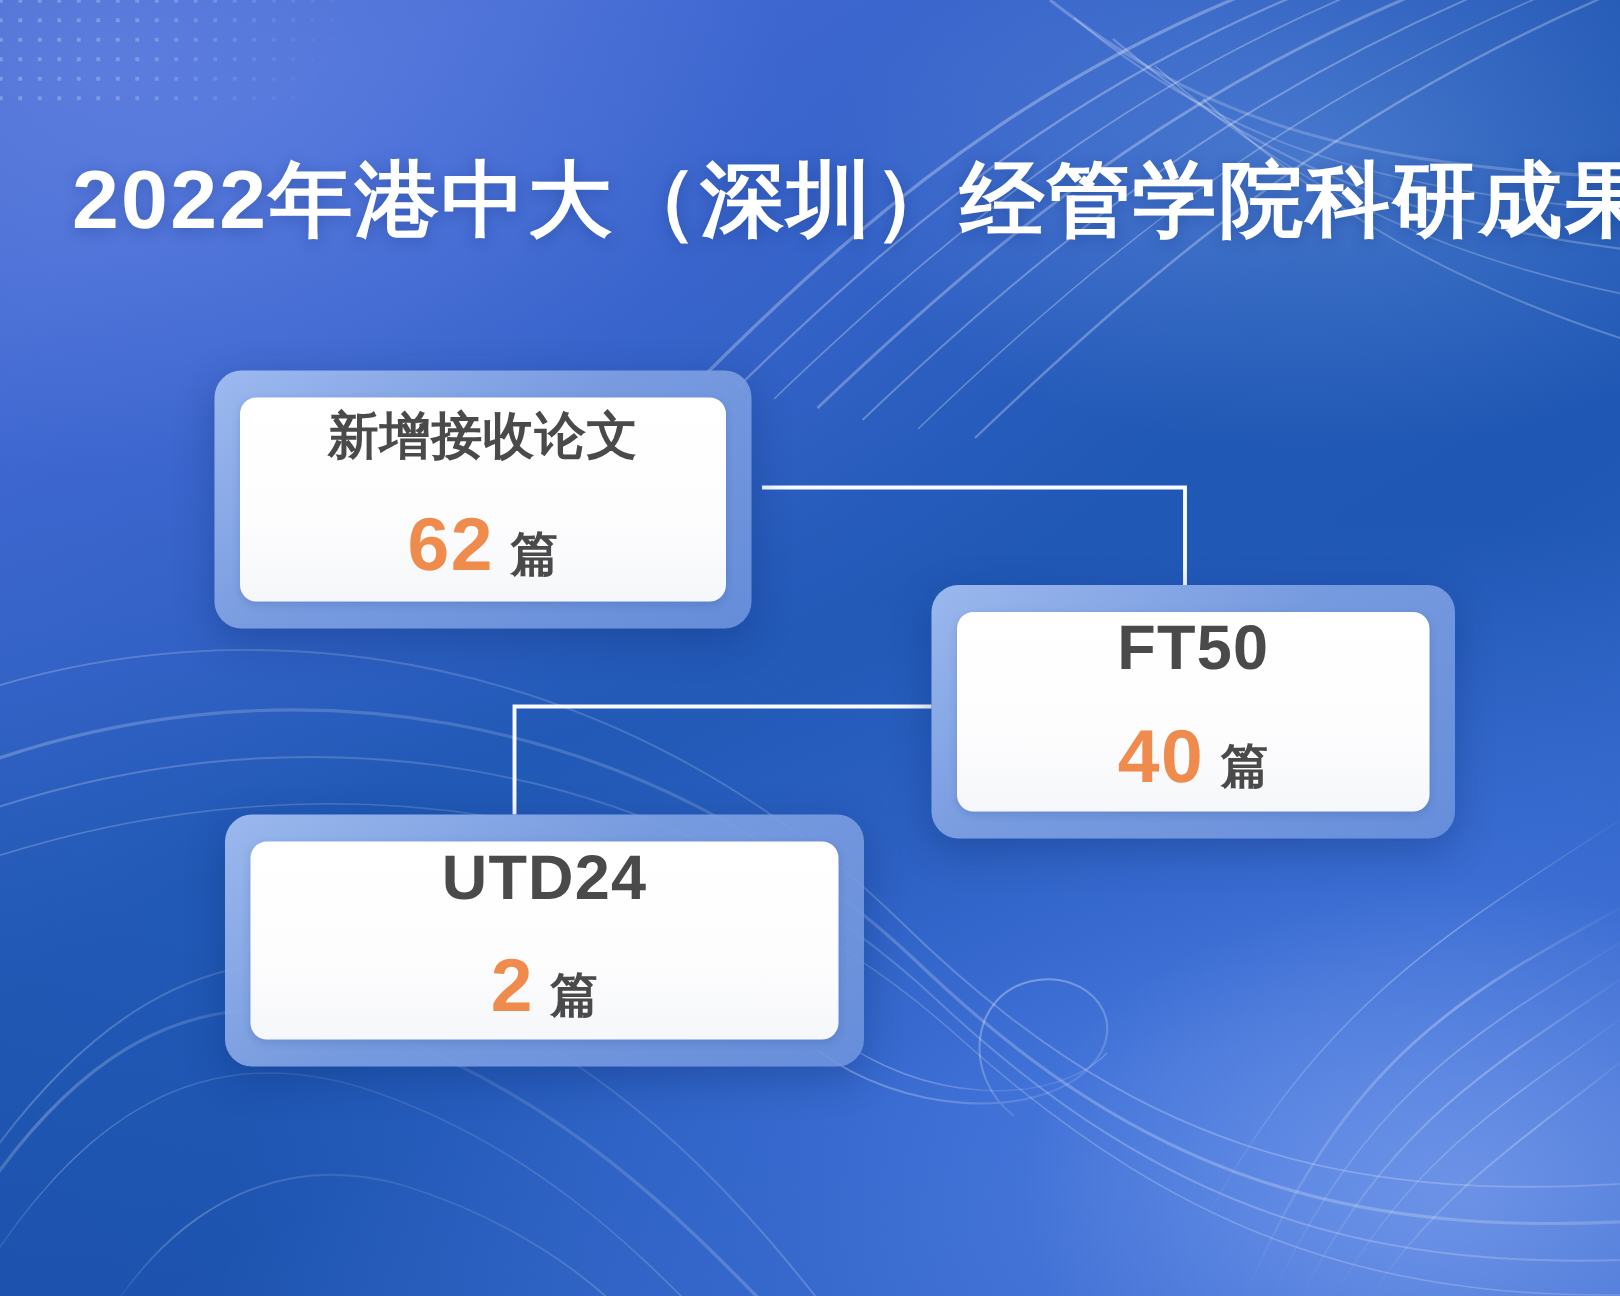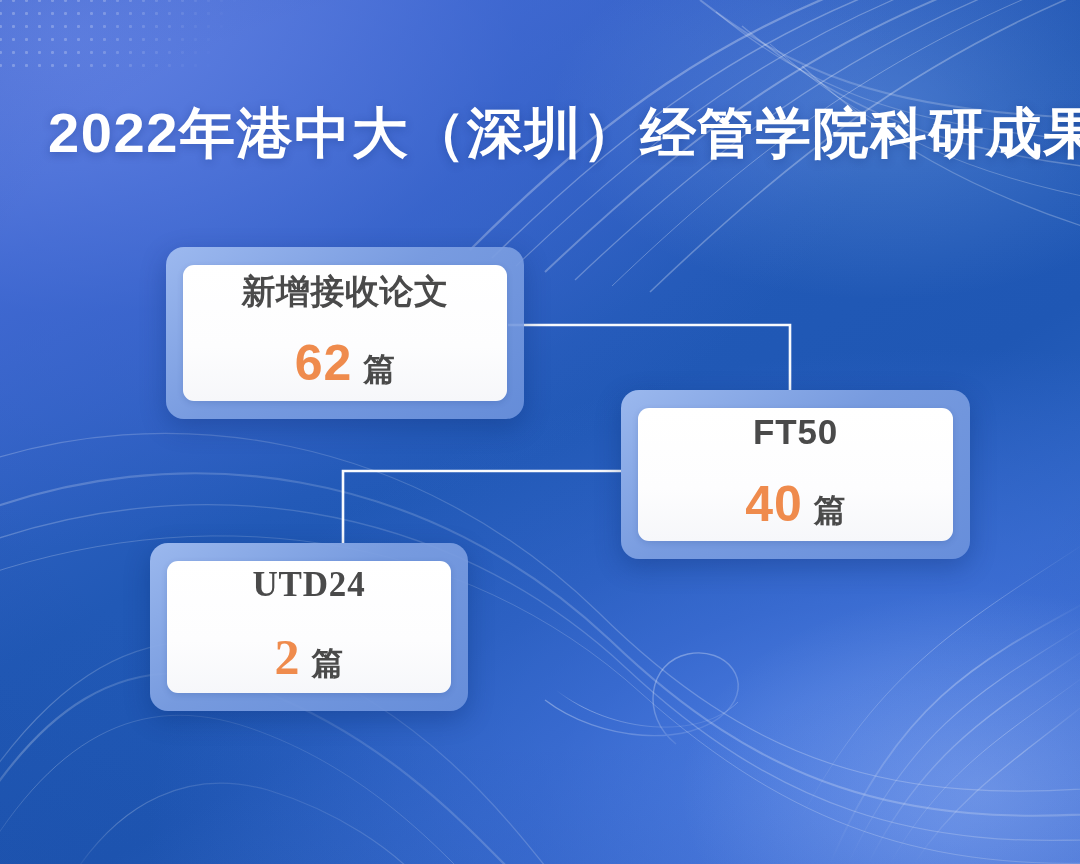--- a/index.html
+++ b/index.html
@@ -86,21 +86,21 @@
     box-sizing: border-box;
   }
   .card-label {
     color: #4a4a4a;
     font-weight: 700;
     font-size: 34px;
     line-height: 40px;
     letter-spacing: 0.5px;
     white-space: nowrap;
   }
-  .card-label.latin { font-size: 35px; letter-spacing: 0.8px; }
+  .card-label.latin { font-size: 42px; letter-spacing: 0.8px; }
   .card-value-row {
     display: flex;
     align-items: baseline;
     justify-content: center;
     margin-top: 25px;
     white-space: nowrap;
   }
   .card-number {
     color: #ef8b4d;
     font-weight: 700;
@@ -110,23 +110,23 @@
   }
   .card-unit {
     color: #4a4a4a;
     font-weight: 700;
     font-size: 32px;
     line-height: 54px;
     margin-left: 11px;
   }
 
   
-  #card-papers   { left: 166px; top: 247px;  width: 358px; height: 172px; }
+  #card-papers   { left: 143px; top: 247px;  width: 358px; height: 172px; }
   #card-ft50     { left: 621px; top: 390px;  width: 349px; height: 169px; }
-  #card-utd24    { left: 150px; top: 543px;  width: 318px; height: 168px; font-family: Liberation Serif, serif; }
+  #card-utd24    { left: 150px; top: 543px;  width: 426px; height: 168px; }
 
   
   .connector-layer { position: absolute; inset: 0; pointer-events: none; }
   .conn { stroke: #ffffff; stroke-width: 2.6; fill: none; stroke-linecap: butt; stroke-linejoin: miter; opacity: .97; }
 </style>
 </head>
 <body>
 
 <div id="stage">
 

